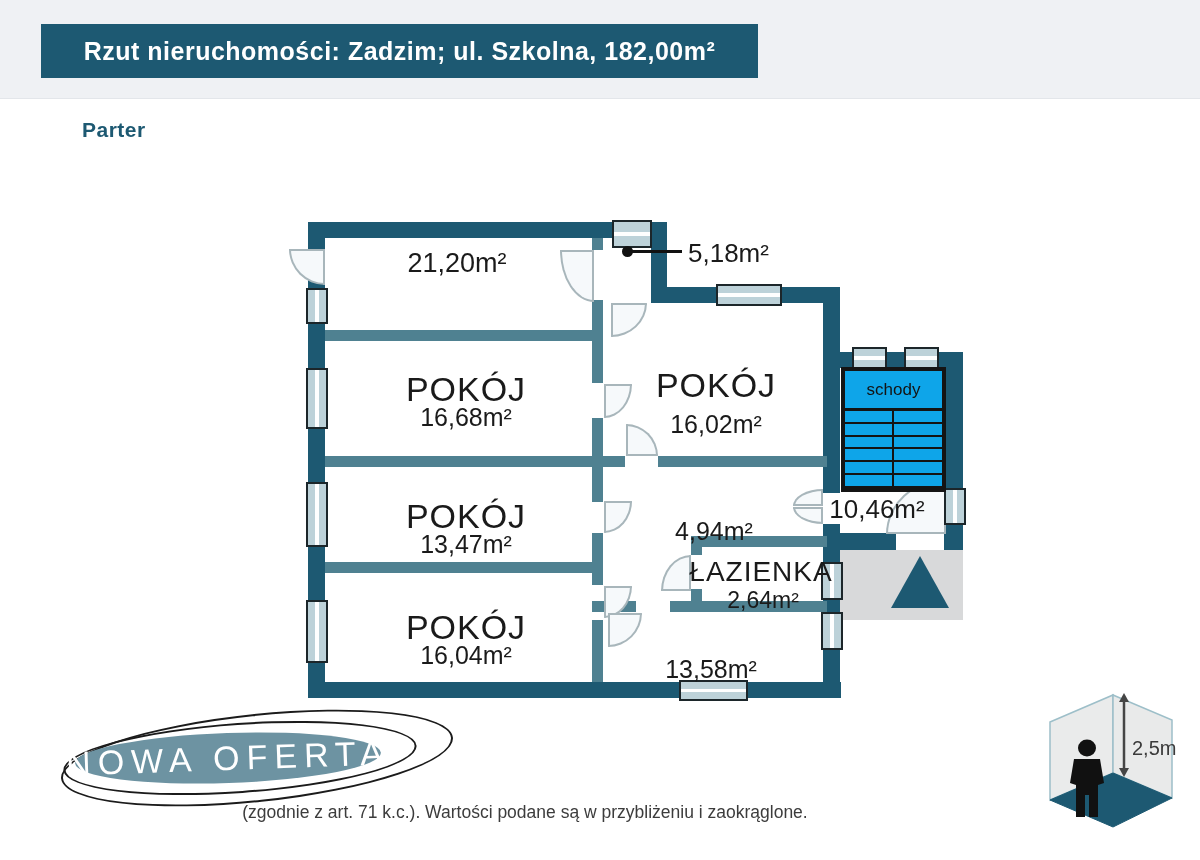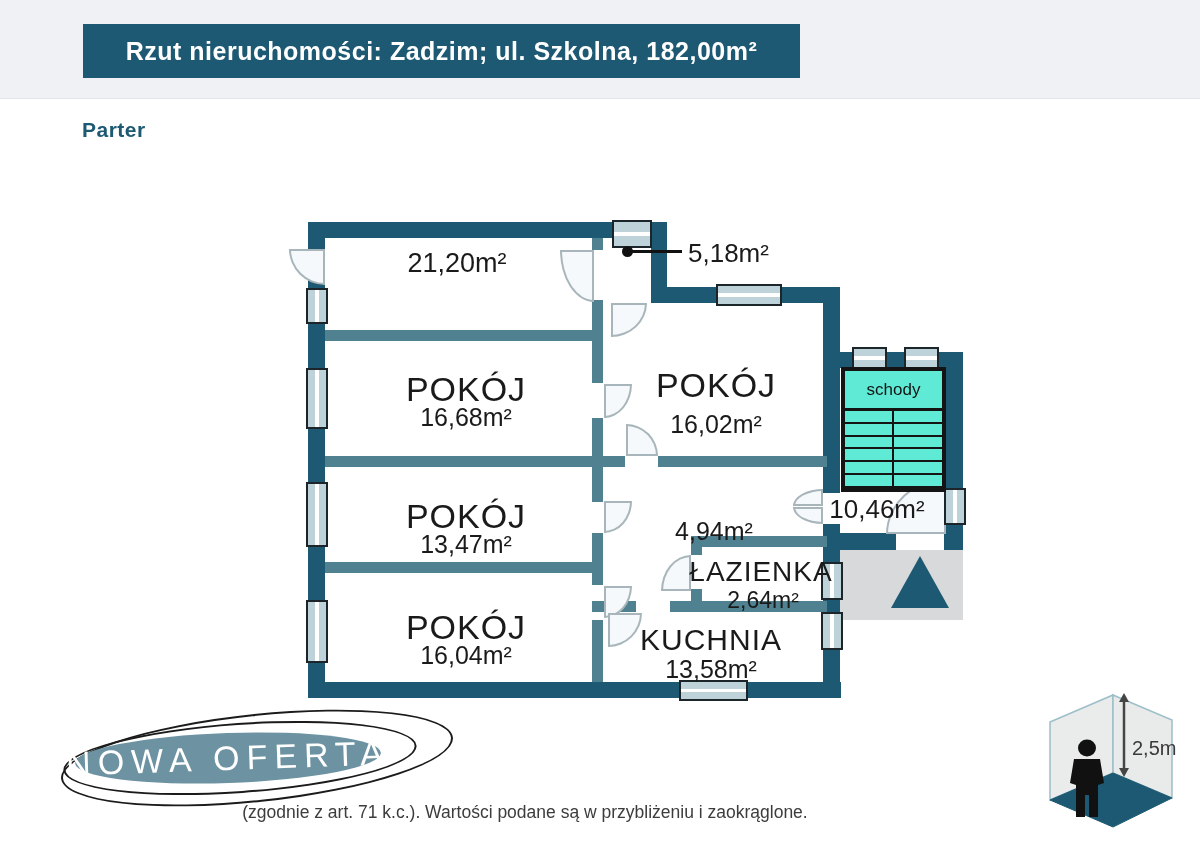--- a/index.html
+++ b/index.html
@@ -3,33 +3,33 @@
 <meta charset="utf-8">
 <style>
   html,body{margin:0;padding:0;background:#fff;}
   #canvas{position:relative;width:1200px;height:860px;background:#ffffff;overflow:hidden;
           font-family:"Liberation Sans",sans-serif;}
   .abs{position:absolute;}
   
   .topband{left:0;top:0;width:1200px;height:98px;background:#eff1f4;border-bottom:1px solid #e3e6ea;}
   .header{left:41px;top:24px;width:717px;height:54px;background:#1d5972;color:#fff;
           display:flex;align-items:center;justify-content:center;
-          font-size:25px;font-weight:bold;letter-spacing:.5px;margin-left:42px;}
+          font-size:25px;font-weight:bold;letter-spacing:.5px;}
   .floorlbl{left:82px;top:118px;font-size:21px;font-weight:bold;color:#1d5972;letter-spacing:.5px;}
   
   .wd{background:#1d5972;}
   .wl{background:#4f8191;}
   
   .win{border:2px solid #1c262a;box-sizing:border-box;}
   .winv{background:linear-gradient(90deg,#bdd2d9 41%,#ffffff 41%,#ffffff 59%,#bdd2d9 59%);}
   .winh{background:linear-gradient(180deg,#bdd2d9 41%,#ffffff 41%,#ffffff 59%,#bdd2d9 59%);}
   
   .arc{background:#f6f9fb;border:2px solid #a8b6bb;box-sizing:border-box;}
   
-  .stairs{left:841px;top:367px;width:105px;height:125px;border:4px solid #141414;background:#5eead4;box-sizing:border-box;}
+  .stairs{left:841px;top:367px;width:105px;height:125px;border:4px solid #141414;background:#0ea5e9;box-sizing:border-box;}
   .stairs .lbl{height:37px;border-bottom:3px solid #141414;display:flex;align-items:center;justify-content:center;
                font-size:17px;color:#141414;}
   .steps{display:grid;grid-template-columns:1fr 1fr;grid-template-rows:repeat(6,1fr);height:77px;}
   .steps div{border-right:2px solid #141414;border-bottom:2px solid #141414;}
   .steps div:nth-child(2n){border-right:none;}
   
   .porch{left:838px;top:550px;width:125px;height:70px;background:#d8d9da;}
   .tri{left:891px;top:556px;width:0;height:0;border-left:29px solid transparent;
        border-right:29px solid transparent;border-bottom:52px solid #1d5972;}
   
@@ -150,21 +150,20 @@
     <div class="abs rarea" style="left:466px;top:641px;">16,04m²</div>
 
     <div class="abs rname" style="left:716px;top:366px;font-size:34px;">POKÓJ</div>
     <div class="abs rarea" style="left:716px;top:410px;">16,02m²</div>
 
     <div class="abs rarea" style="left:714px;top:517px;">4,94m²</div>
 
     <div class="abs rname" style="left:761px;top:556px;font-size:28px;">ŁAZIENKA</div>
     <div class="abs rarea" style="left:763px;top:587px;font-size:23px;">2,64m²</div>
 
-    <div class="abs rname" style="left:711px;top:623px;">KUCHNIA</div>
     <div class="abs rarea" style="left:711px;top:655px;">13,58m²</div>
 
     <div class="abs rarea" style="left:877px;top:494px;font-size:26px;">10,46m²</div>
   </div>
 
   <div class="abs oell o2"></div>
   <div class="abs oell o1"></div>
   <div class="abs stampfill">NOWA OFERTA</div>
 
   <div class="abs disc">

